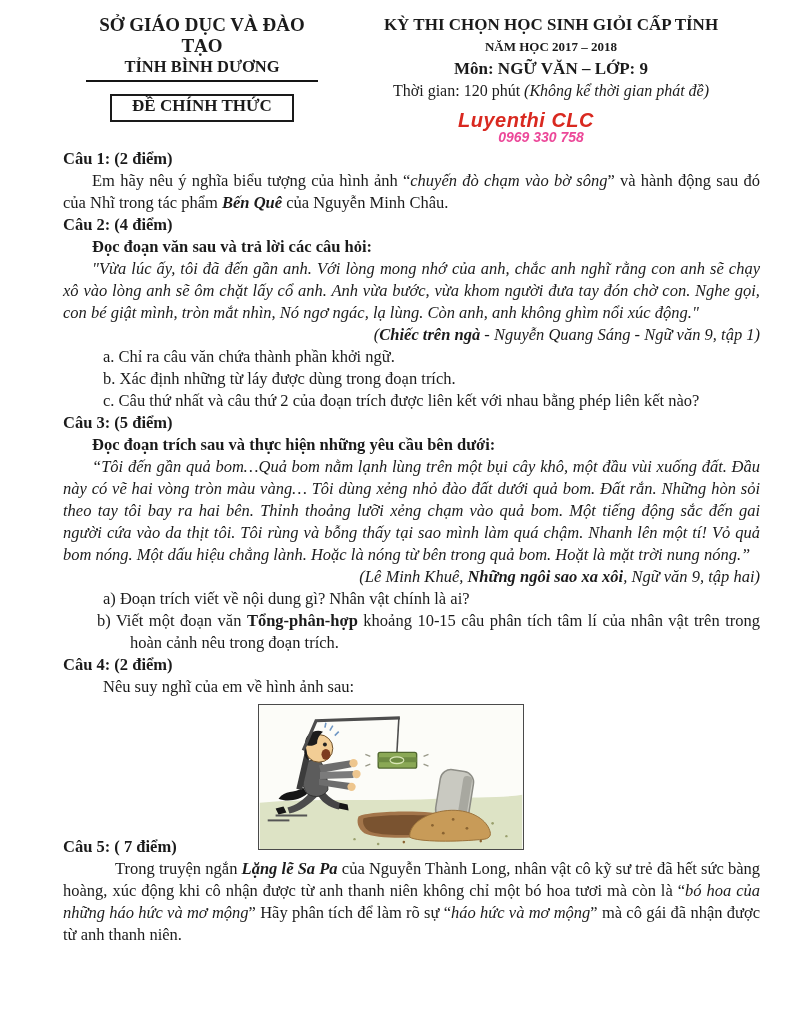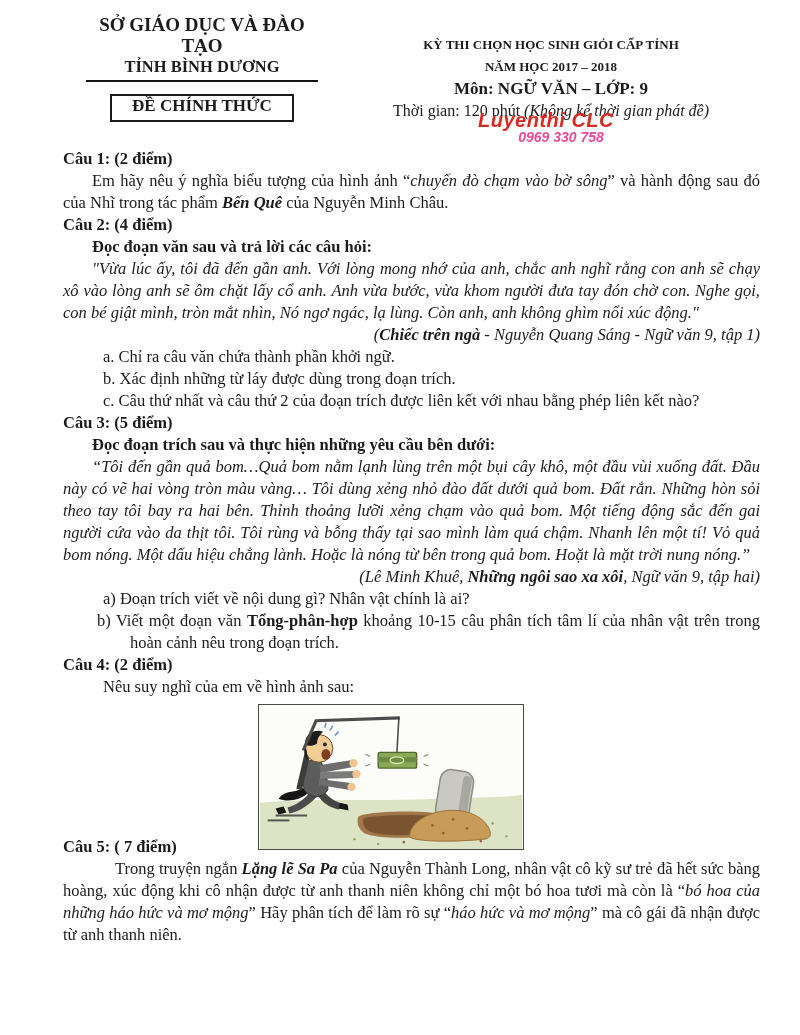--- a/index.html
+++ b/index.html
@@ -20,29 +20,29 @@
   .issuer-l1{font-weight:700;font-size:19px;line-height:21px;}
   .issuer-l2{font-weight:700;font-size:16.5px;line-height:21px;}
   .issuer-rule{border:0;border-top:2.5px solid #151515;margin:3px 2px 0 2px;}
   .official-box{
     display:inline-block;margin-top:12px;
     border:2px solid #1a1a1a;
     padding:0 20px 4px 20px;
     font-weight:700;font-size:17px;
   }
   .examhead{flex:1;text-align:center;padding-left:22px;}
-  .exam-l1{font-weight:700;font-size:13px;line-height:22px;margin-top:20px;}
+  .exam-l1{font-weight:700;font-size:17px;line-height:22px;}
   .exam-l2{font-weight:700;font-size:13px;line-height:22px;}
   .exam-l3{font-weight:700;font-size:17px;line-height:22px;}
   .exam-l4{font-size:16px;line-height:22px;}
   .exam-l4 .note{font-style:italic;}
 
   
   .watermark{
-    position:absolute;top:110px;left:424px;width:244px;
+    position:absolute;top:110px;left:404px;width:244px;
     text-align:center;line-height:16px;
   }
   .wm-brand{
     font-family:"Liberation Sans","DejaVu Sans",sans-serif;
     font-weight:700;font-style:italic;font-size:20px;line-height:20px;
     letter-spacing:0.5px;
   }
   .wm-phone{
     font-family:"Liberation Sans","DejaVu Sans",sans-serif;
     font-weight:700;font-style:italic;font-size:14px;line-height:15px;

